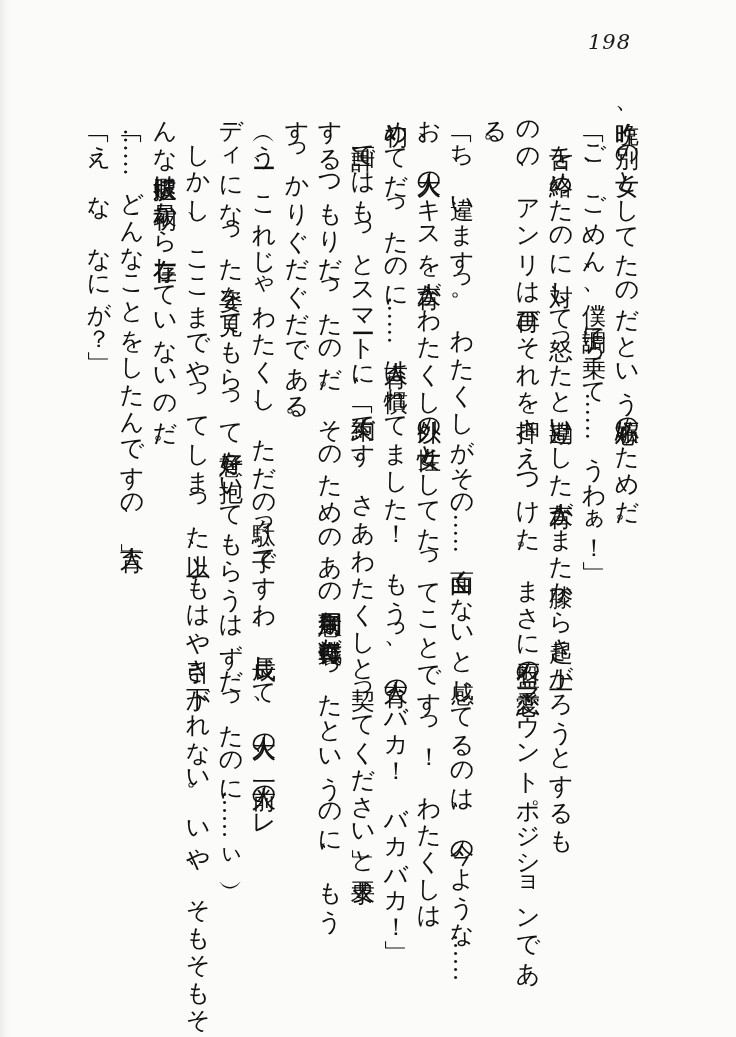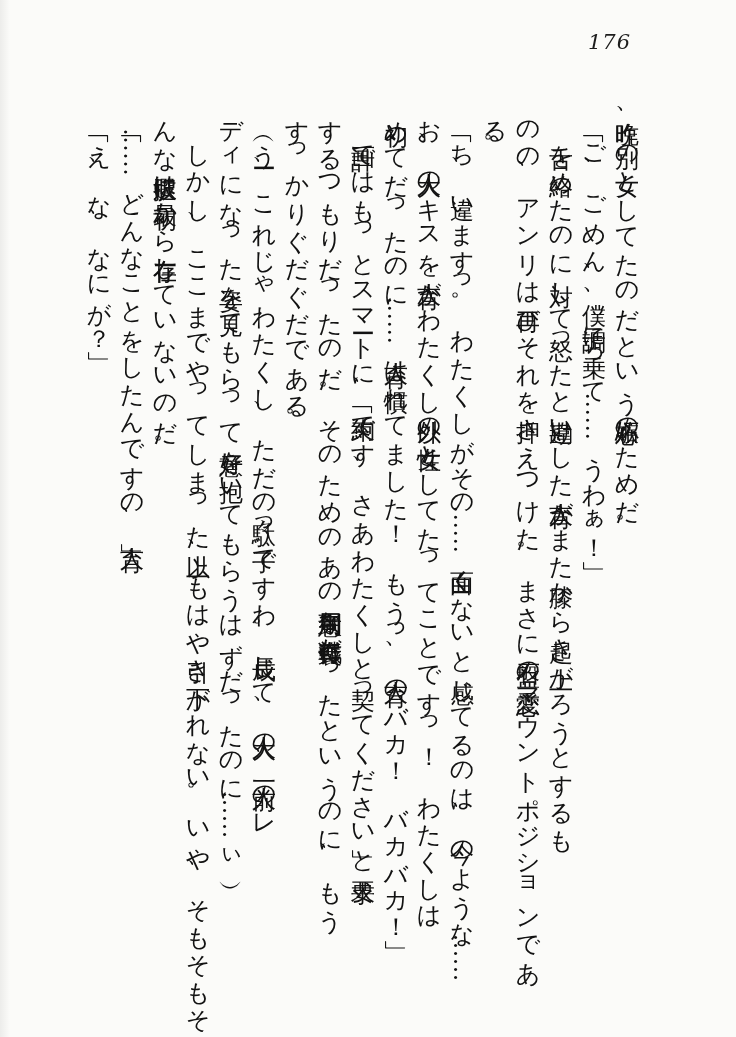--- a/index.html
+++ b/index.html
@@ -53,21 +53,21 @@
   .text-block p.indent {
     padding-top: 24px;
     height: 880px;
   }
 </style>
 </head>
 <body>
 
 <div class="page">
 
-  <div class="page-number">176</div>
+  <div class="page-number">198</div>
 
   <div class="text-block">
     <p>昨晩、別の女としてたのだという嫉妬心のためだ。</p>
     <p class="indent">「ご、ごめん、僕、調子に乗って……うわぁ！」</p>
     <p class="indent">舌を絡めたのに対して怒ったと勘違いした育人がまた膝から起き上がろうとするも</p>
     <p>のの、アンリは再びそれを押さえつけた。まさに盤石の恋愛マウントポジションであ</p>
     <p>る。</p>
     <p class="indent">「ち、違いますっ。わたくしがその……面白くないと感じてるのは、今のような……</p>
     <p>お、大人のキスを育人がわたくし以外の女性としてたってことですっ！　わたくしは</p>
     <p>初めてだったのに……育人は慣れてました！　もうっ、育人のバカ！　バカバカ！」</p>

